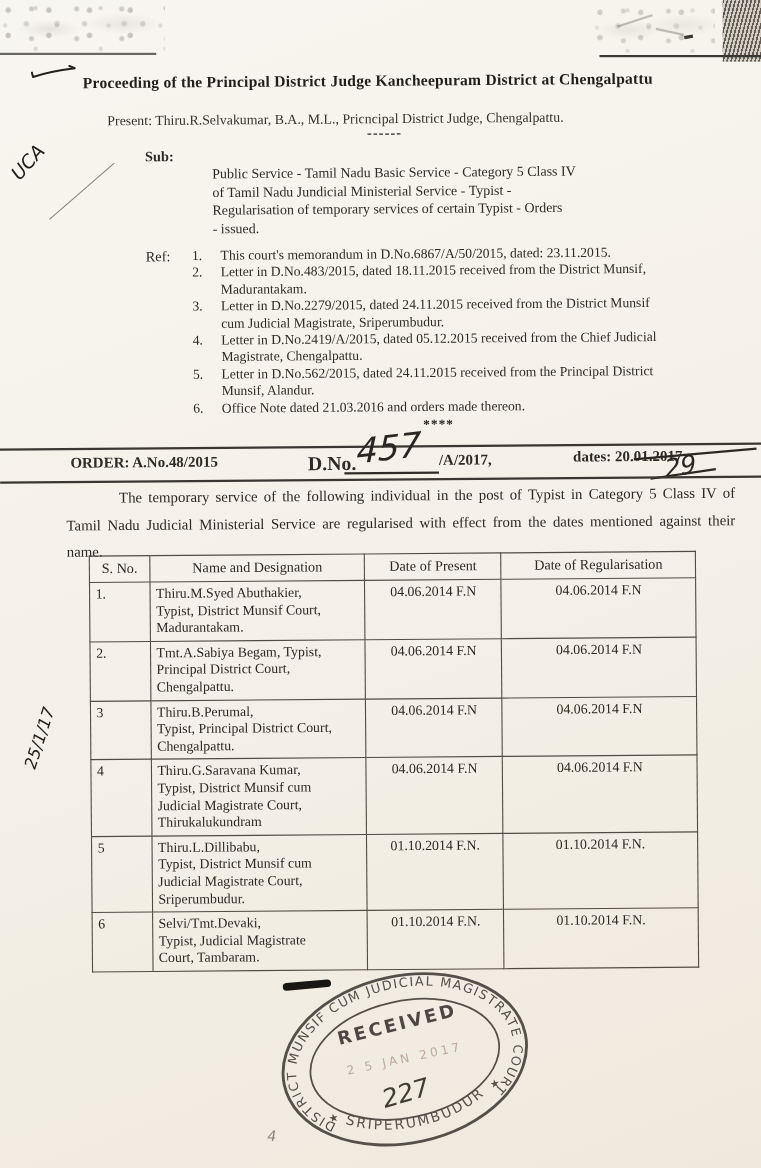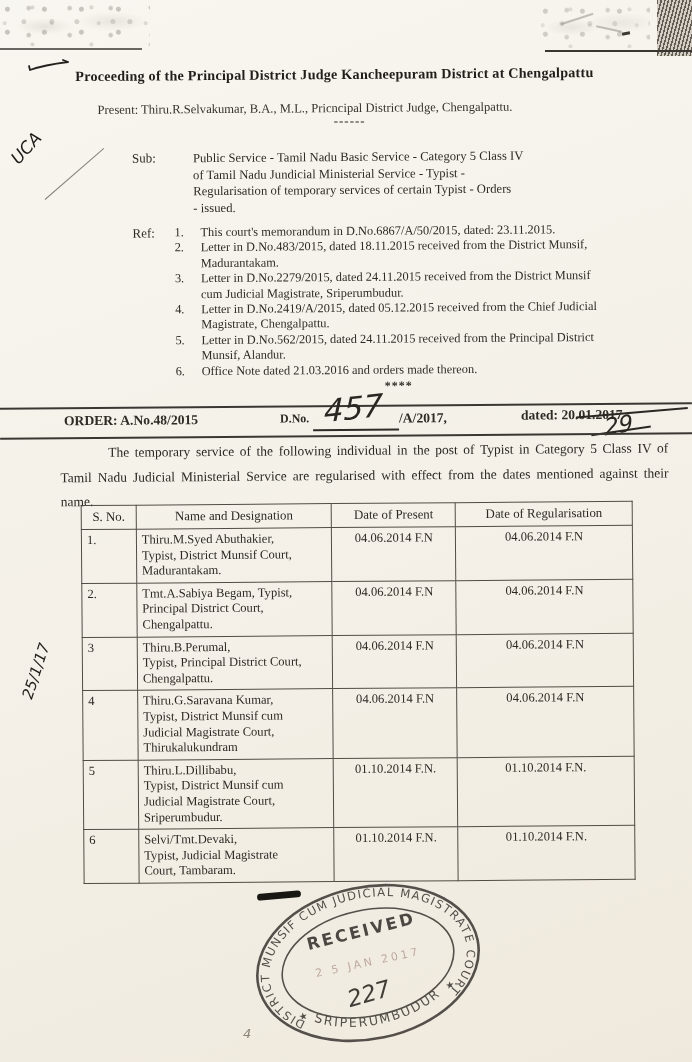--- a/index.html
+++ b/index.html
@@ -27,31 +27,31 @@
   }
   .edge-band{
     background:repeating-linear-gradient(105deg, rgba(72,66,58,.85) 0 1.5px, rgba(168,158,144,.45) 1.5px 3.5px);
   }
   .rule{background:#3a3732;}
 
   
   .doc-title{left:78px;top:66px;font-weight:bold;font-size:14.2px;letter-spacing:.2px;color:#211f1c;}
   .present{left:100px;top:101px;font-size:12.6px;color:#35322c;}
   .dashes{left:336px;top:113px;font-size:13px;letter-spacing:1px;}
-  .sub-label{left:134px;top:149px;font-size:13px;}
+  .sub-label{left:134px;top:133px;font-size:13px;font-weight:bold;}
   .sub-lines{left:195px;top:149px;font-size:12.7px;line-height:16.5px;}
   .ref-label{left:134px;top:224px;font-size:13px;}
   .ref-list{left:176px;top:224px;width:436px;font-size:12.4px;line-height:15.4px;}
   .ref-item{display:flex;}
   .ref-num{width:26px;flex:none;}
   .ref-text{width:396px;}
   .stars{left:385px;top:379px;font-size:12px;font-weight:bold;letter-spacing:1px;}
 
   .order-label{left:64px;top:411px;font-size:13.6px;font-weight:600;}
-  .dno-label{left:280px;top:411px;font-size:12px;font-weight:600;}
+  .dno-label{left:280px;top:411px;font-size:18px;font-weight:600;}
   .dno-suffix{left:399px;top:411px;font-size:13.6px;font-weight:600;}
   .dated{left:521px;top:409px;font-size:13.6px;font-weight:600;}
   .hand{font-family:"DejaVu Sans", sans-serif;font-style:italic;color:#2a2722;}
   .dno-hand{left:324px;top:393px;font-size:31px;transform:rotate(-6deg) skewX(-8deg);line-height:1;}
   .dno-underline{left:313px;top:429px;width:86px;height:1.6px;background:#2f2c28;}
   .hand-29{left:604px;top:416px;font-size:23px;transform:rotate(-10deg) skewX(-6deg);line-height:1;}
   .strike{background:#2b2823;height:2px;}
 
   .body-par{left:60px;top:439px;width:608px;font-size:13.5px;line-height:24.5px;
     text-align:justify;text-indent:48px;word-spacing:1px;color:#2c2924;}
@@ -145,21 +145,21 @@
     </div>
     <div class="abs stars">****</div>
 
     <div class="abs rule" style="left:0;top:405px;width:692px;height:2.2px;"></div>
     <div class="abs order-label">ORDER: A.No.48/2015</div>
     <div class="abs dno-label">D.No.</div>
     <div class="abs hand dno-hand">457</div>
     <div class="abs dno-underline"></div>
     <div class="abs dno-suffix">/A/2017,</div>
     <div class="abs dated">
-      <span>dated:</span>
+      <span>dates:</span>
       <span>20.01.2017</span>
     </div>
     <div class="abs strike" style="left:576px;top:414px;width:112px;transform:rotate(-4.5deg);"></div>
     <div class="abs hand hand-29">29</div>
     <div class="abs strike" style="left:591px;top:432px;width:60px;transform:rotate(-8deg);"></div>
     <div class="abs rule" style="left:0;top:435px;width:692px;height:1.8px;"></div>
 
     <div class="abs body-par">The temporary  service of the following individual in the post of  Typist in Category 5 Class IV  of Tamil Nadu Judicial Ministerial Service  are regularised with effect from the dates mentioned against their name.</div>
 
     <table class="data-table">

